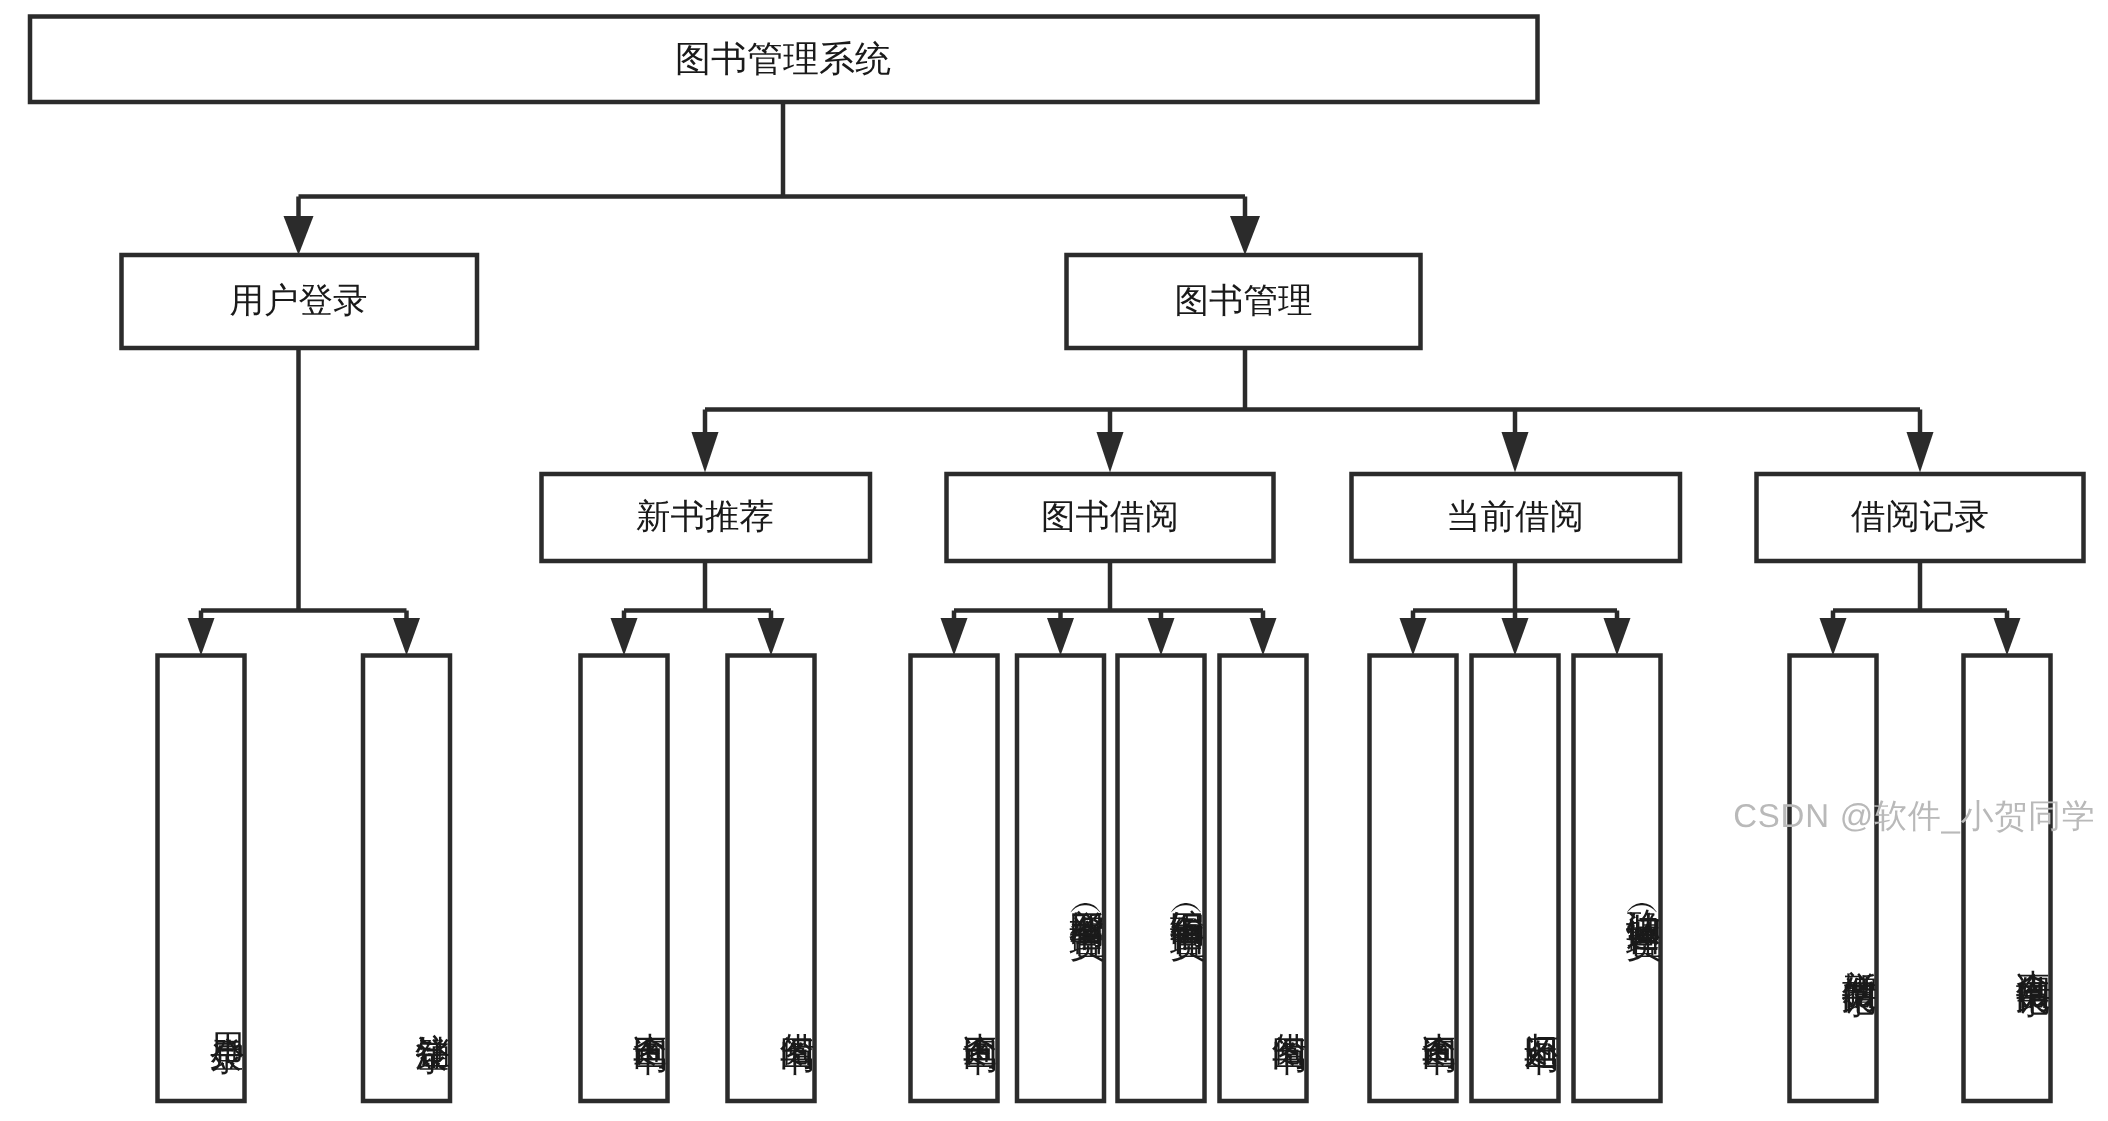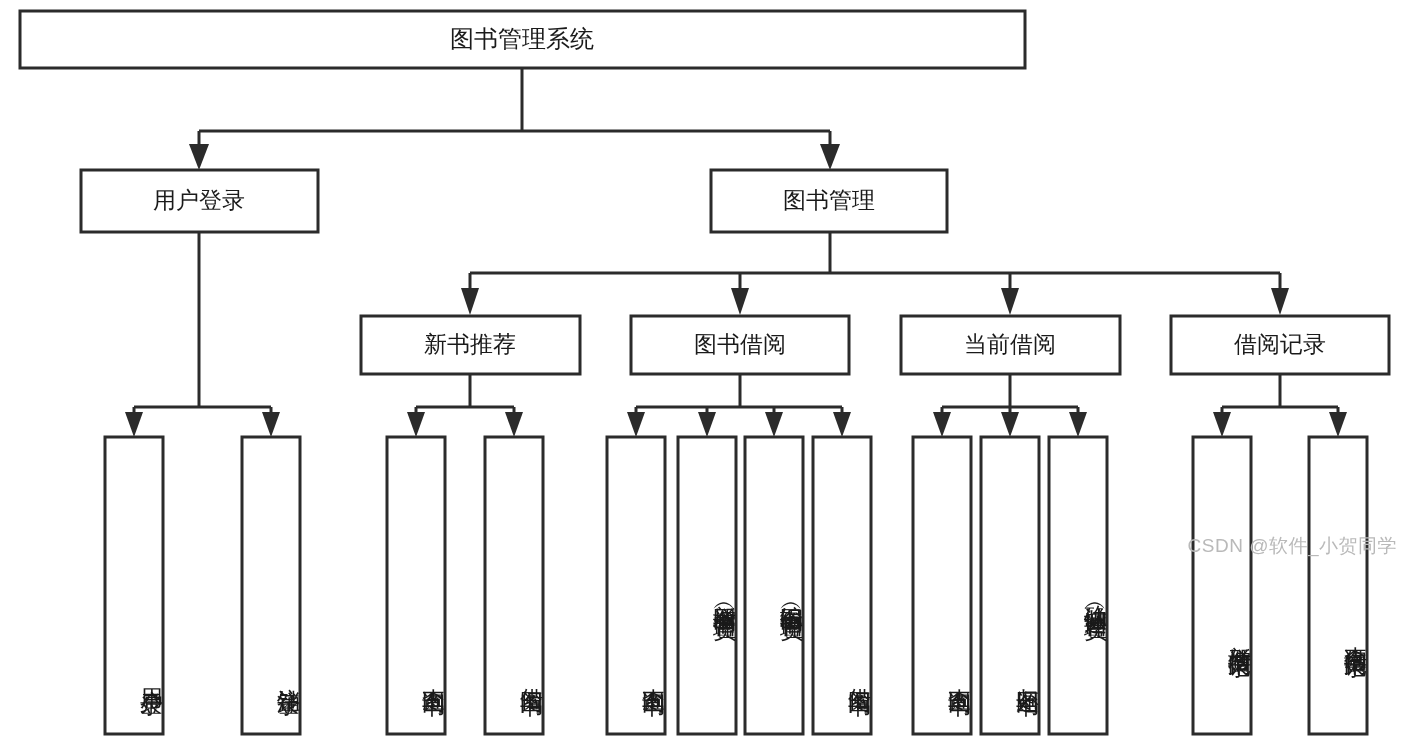--- a/index.html
+++ b/index.html
@@ -74,21 +74,21 @@
     pointer-events: none;
     display: flex;
     align-items: flex-start;
     justify-content: center;
   }
   .watermark {
     position: absolute;
     right: 8px;
     bottom: 6px;
     font-family: "Liberation Sans", "DejaVu Sans", sans-serif;
-    font-size: 19px;
+    font-size: 22px;
     color: #b9b9b9;
     letter-spacing: 0.5px;
     white-space: nowrap;
     user-select: none;
     margin-left: 24px;
   }
 </style>
 </head>
 <body>
 

